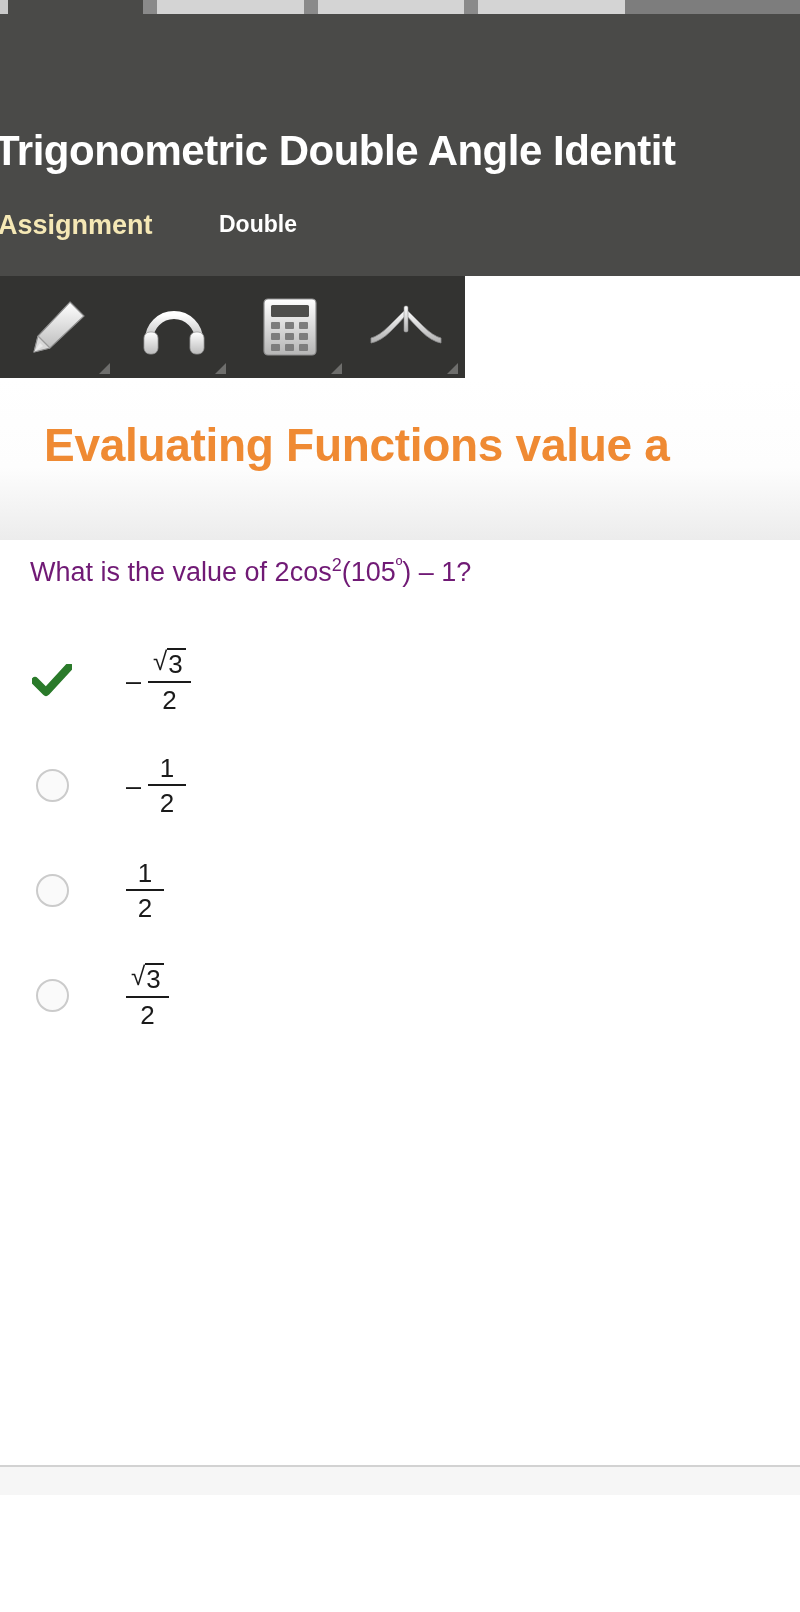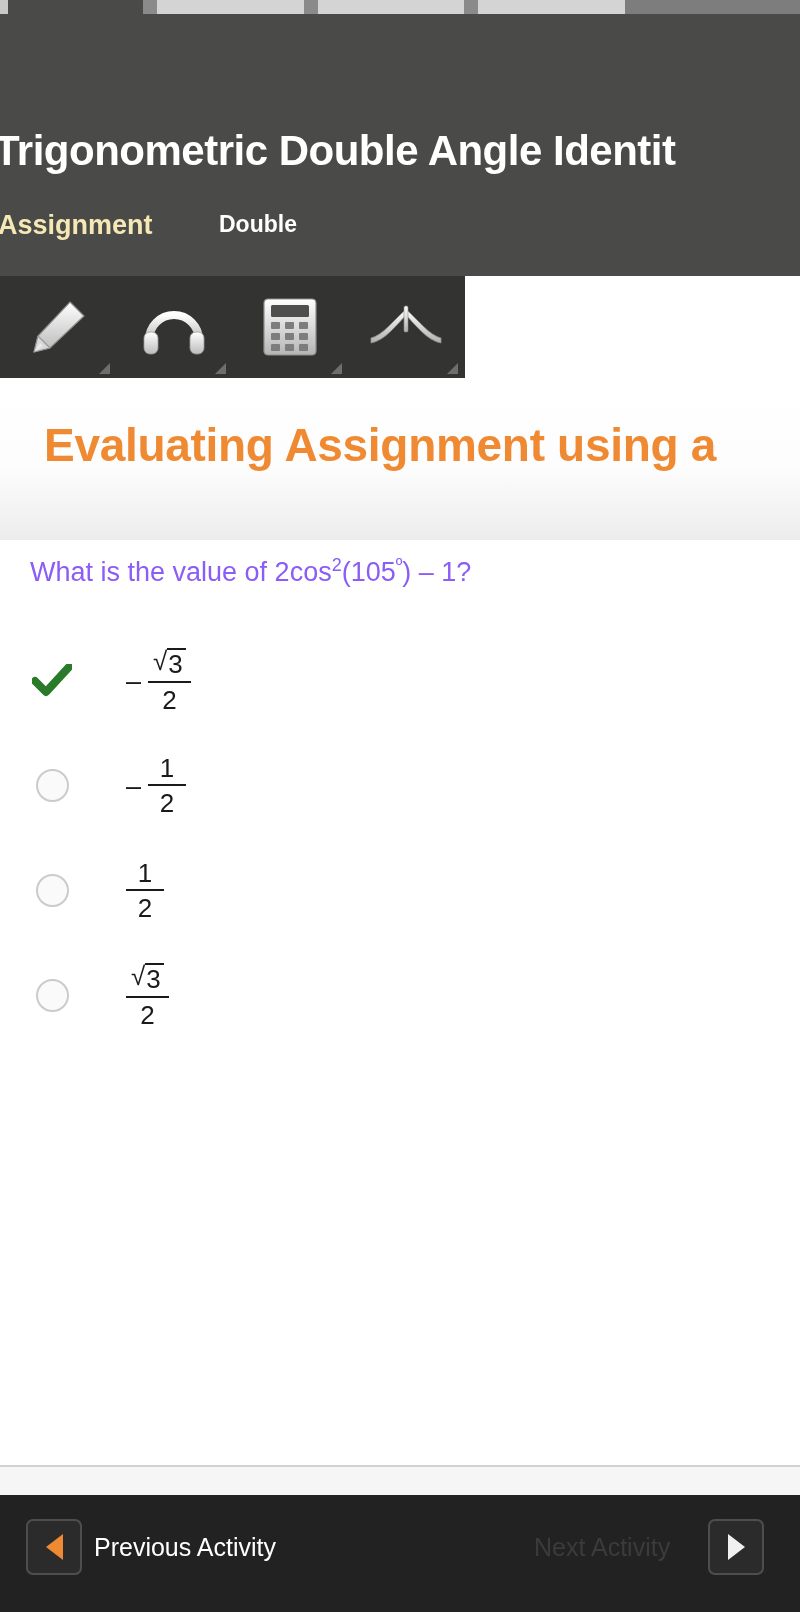--- a/index.html
+++ b/index.html
@@ -151,21 +151,21 @@
     top: 540px; left: 0;
     width: 800px;
     height: 925px;
     background: #ffffff;
   }
   .question {
     position: absolute;
     left: 30px;
     top: 16px;
     font-size: 27px;
-    color: #8b5cf6;
+    color: #701a75;
     white-space: nowrap;
     line-height: 1.2;
   }
   .question sup {
     font-size: 18px;
     vertical-align: super;
     line-height: 0;
   }
   .deg { font-size: 18px; vertical-align: super; line-height: 0; }
 
@@ -407,21 +407,21 @@
           </defs>
           <path d="M4 36 Q12 34 22 24 Q32 14 39 7 Q46 14 56 24 Q66 34 74 36 L74 41 Q64 39 54 29 Q45 20 39 13 Q33 20 24 29 Q14 39 4 41 Z" fill="url(#gProt)" stroke="#8d8d8d" stroke-width="0.8"></path>
           <rect x="37" y="4" width="4" height="26" rx="1.5" fill="url(#gProt)" stroke="#8d8d8d" stroke-width="0.6"></rect>
         </svg>
       </span>
     </div>
 
   </div>
 
   <div class="banner">
-    <div class="banner-title">Evaluating Assignment using a</div>
+    <div class="banner-title">Evaluating Functions value a</div>
   </div>
 
   <div class="content">
 
     <div class="question">
       <span>What is the value of 2cos</span><sup>2</sup><span>(105</span><span class="deg">º</span><span>) – 1?</span>
     </div>
 
     <div class="choices">
 
@@ -489,24 +489,14 @@
             <span class="den">2</span>
           </span>
         </div>
       </div>
 
     </div>
   </div>
 
   <div class="footer-strip"></div>
 
-  <div class="navbar">
-    <div class="nav-btn-box nav-prev-box">
-      <span class="tri-left"></span>
-    </div>
-    <div class="nav-prev-label">Previous Activity</div>
-    <div class="nav-next-label">Next Activity</div>
-    <div class="nav-btn-box nav-next-box">
-      <span class="tri-right"></span>
-    </div>
-  </div>
 
 </div>
 
 </body></html>

